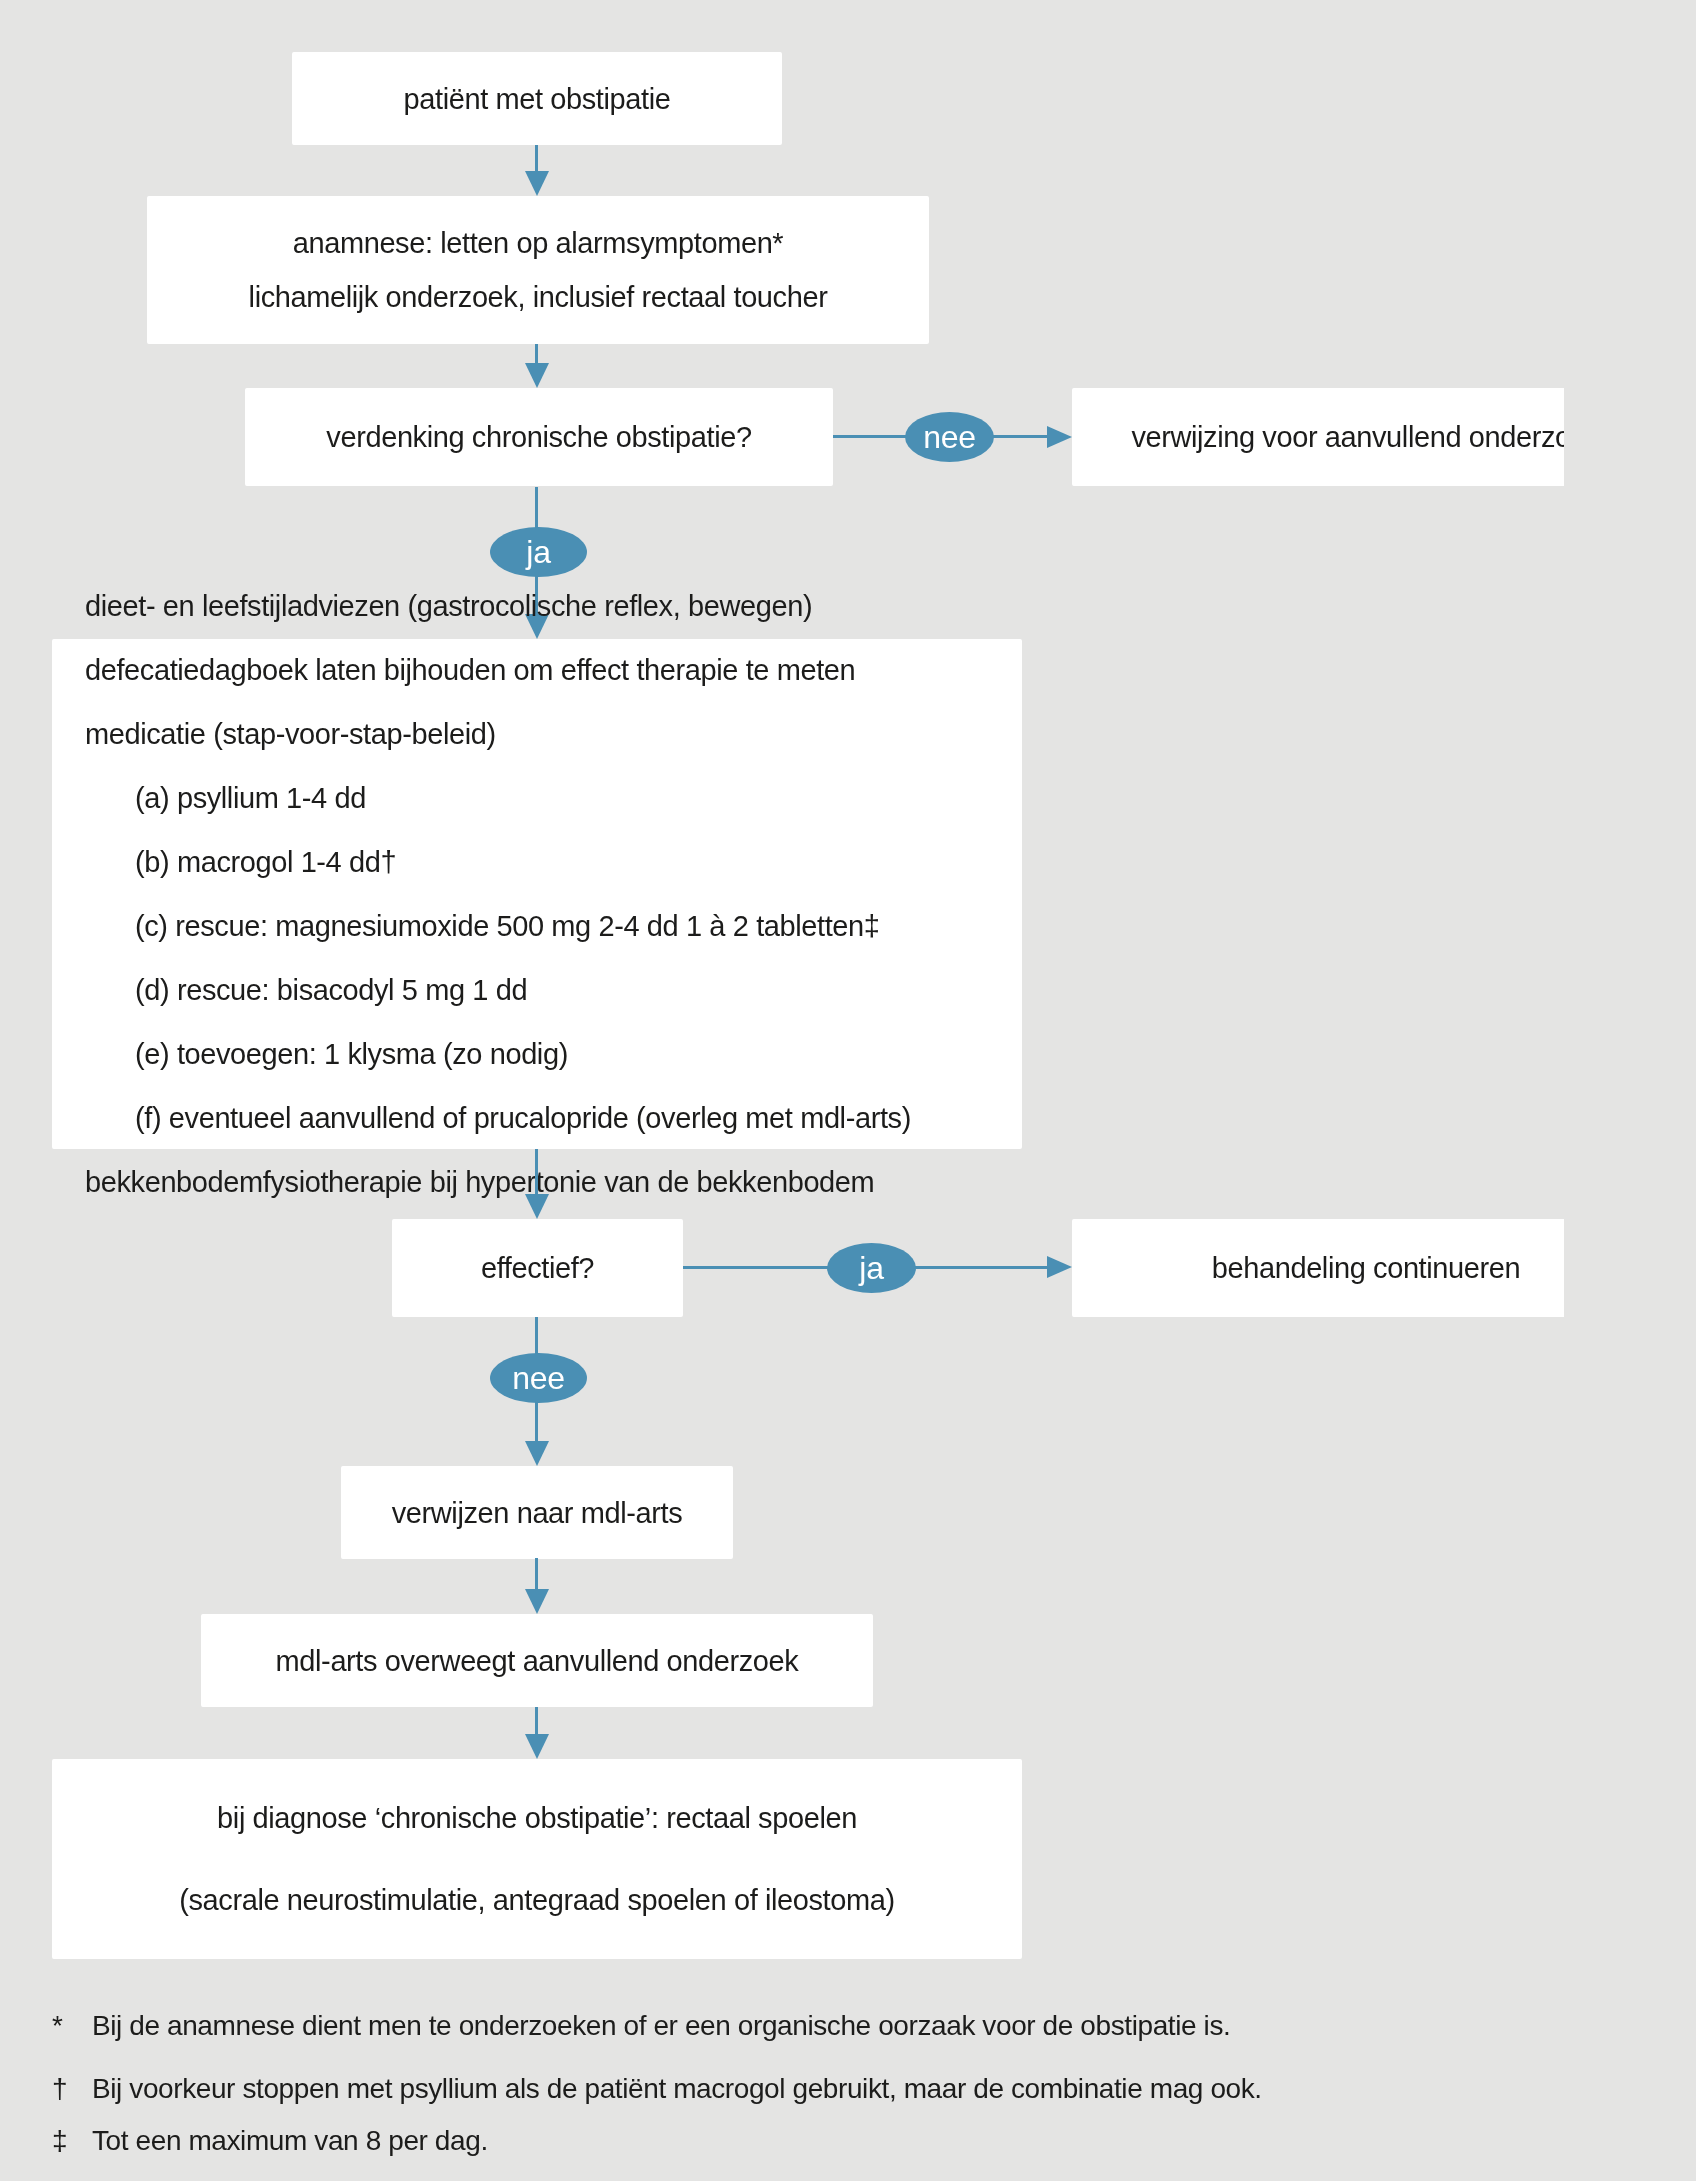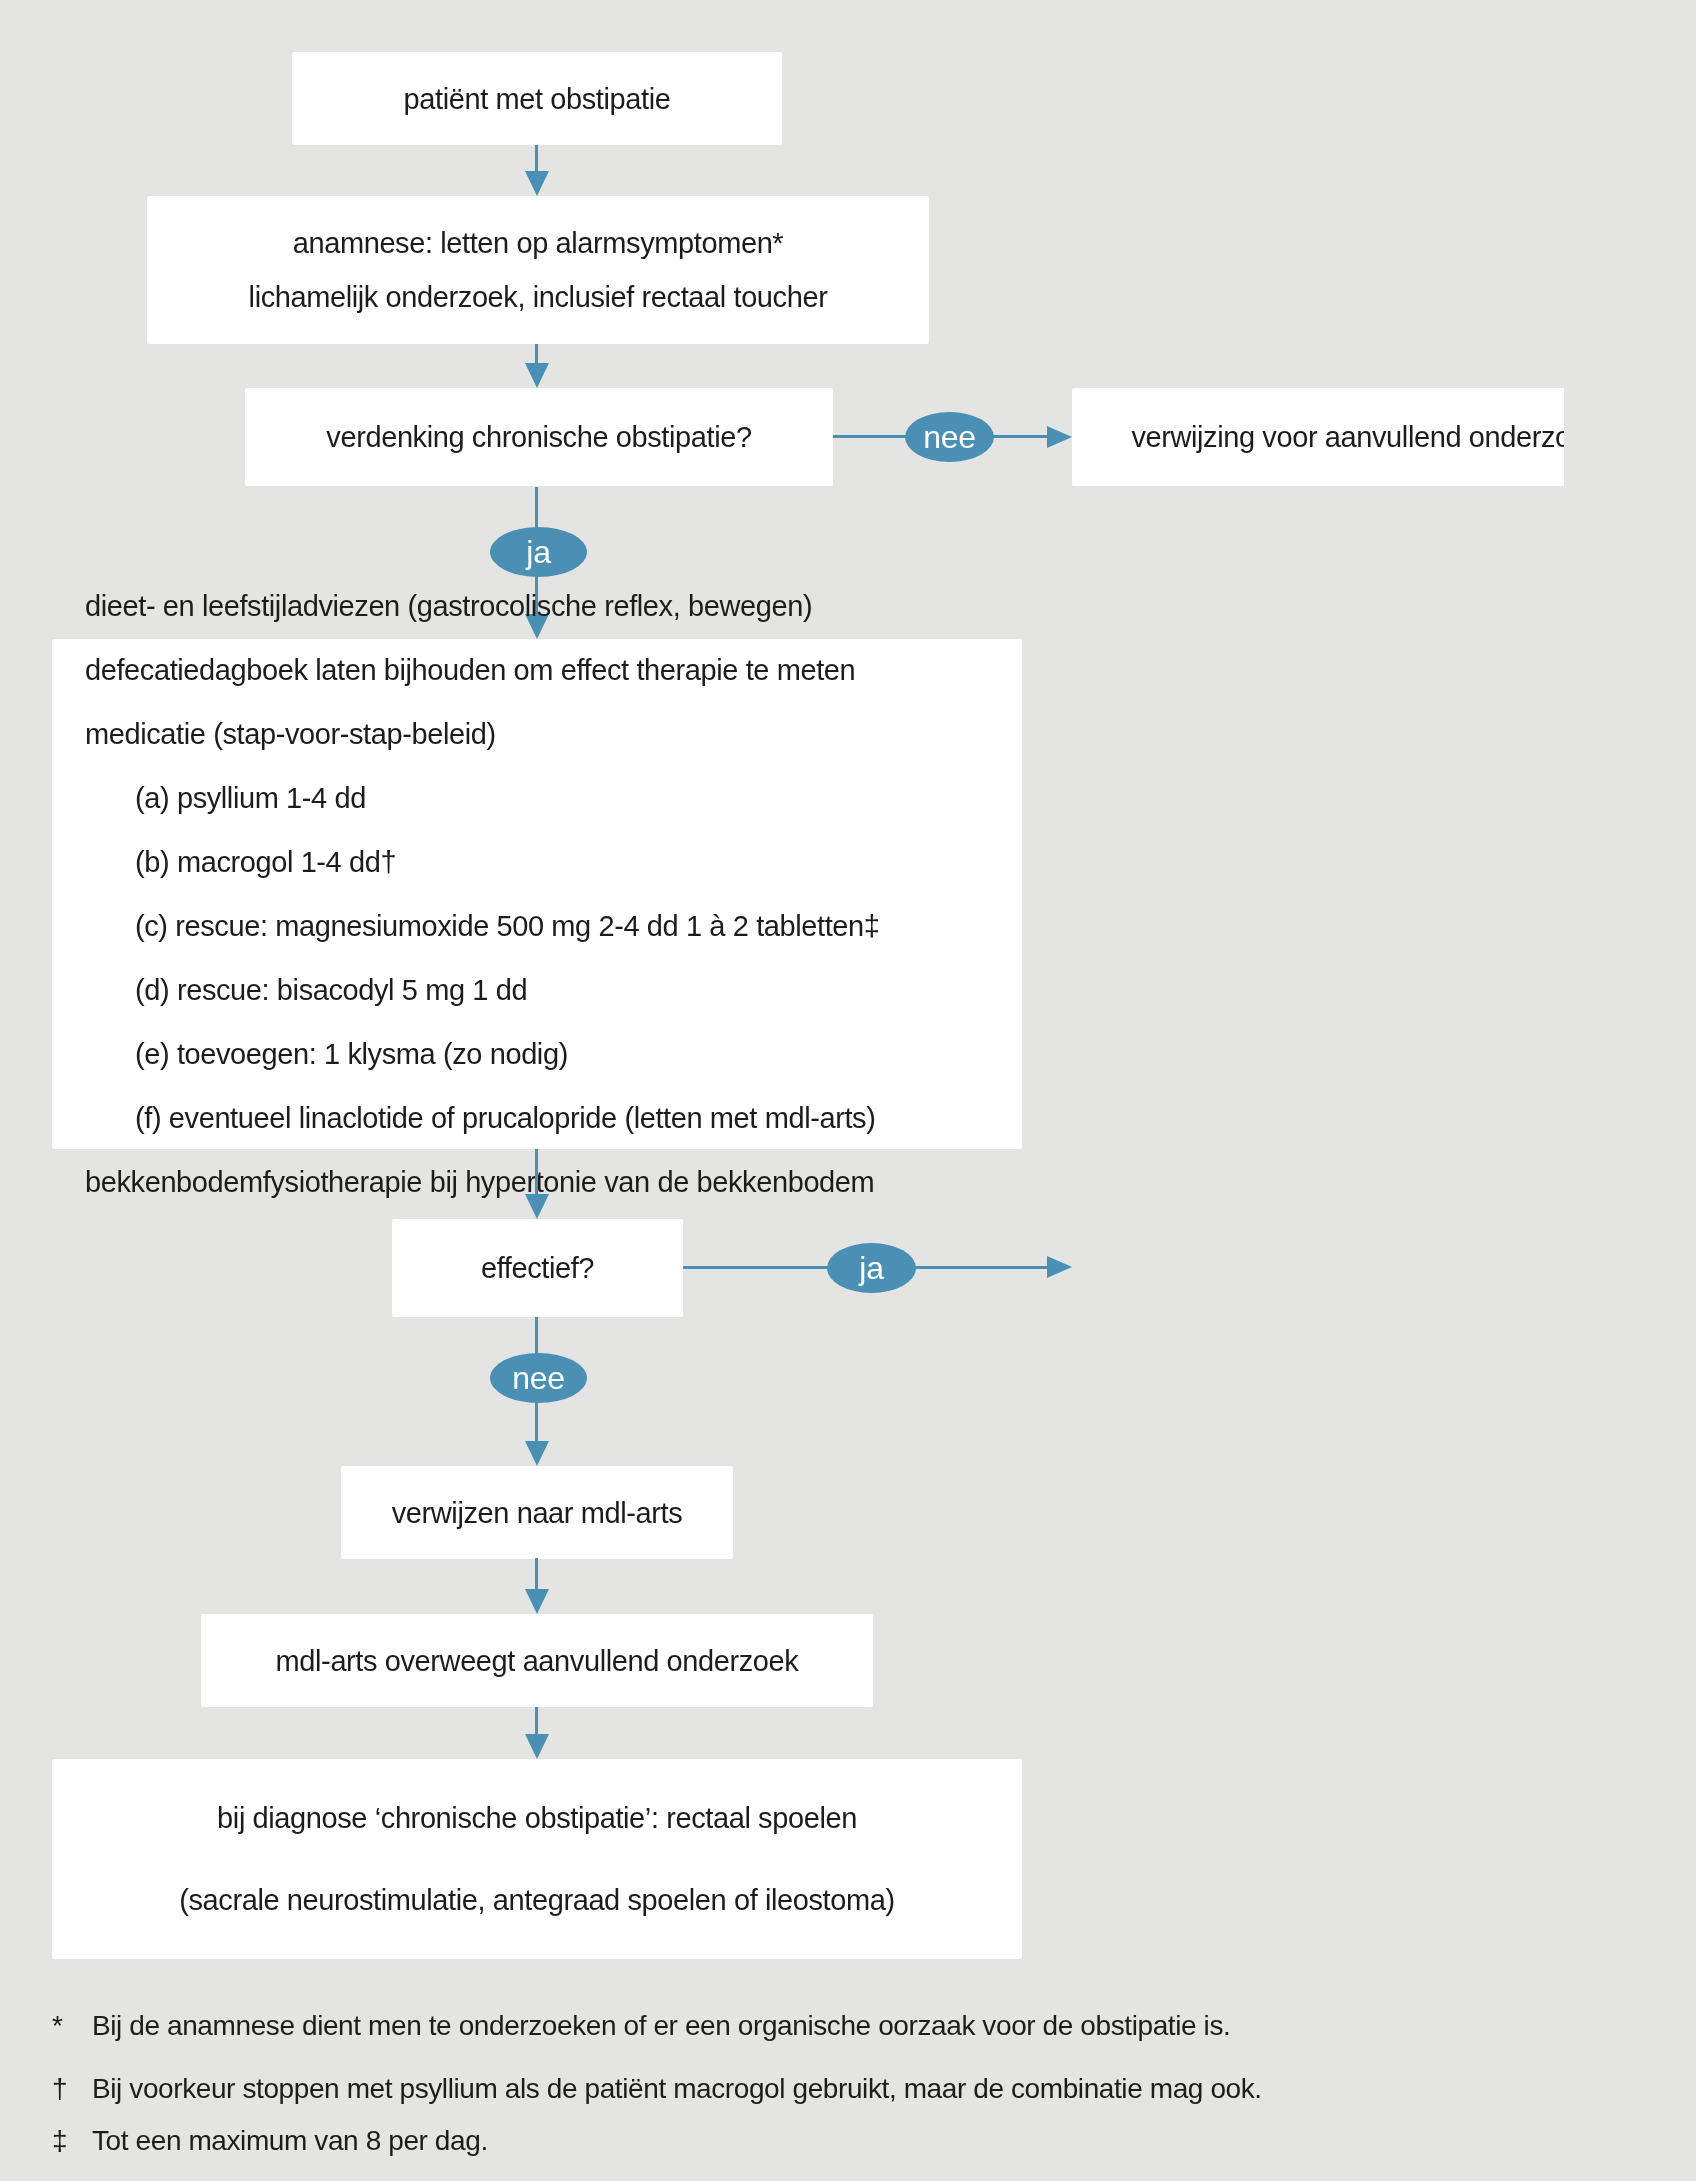--- a/index.html
+++ b/index.html
@@ -109,41 +109,44 @@
 
   <div class="box left" style="left:52px;top:639px;width:970px;height:510px;line-height:48px;padding:13.5px 19.3px 13.5px 33px;box-sizing:border-box;">
     <span class="plan-line">dieet- en leefstijladviezen (gastrocolische reflex, bewegen)</span>
     <span class="plan-line">defecatiedagboek laten bijhouden om effect therapie te meten</span>
     <span class="plan-line">medicatie (stap-voor-stap-beleid)</span>
     <span class="plan-line indent">(a) psyllium 1-4 dd</span>
     <span class="plan-line indent">(b) macrogol 1-4 dd†</span>
     <span class="plan-line indent">(c) rescue: magnesiumoxide 500 mg 2-4 dd 1 à 2 tabletten‡</span>
     <span class="plan-line indent">(d) rescue: bisacodyl 5 mg 1 dd</span>
     <span class="plan-line indent">(e) toevoegen: 1 klysma (zo nodig)</span>
-    <span class="plan-line indent">(f) eventueel linaclotide of prucalopride (letten met mdl-arts)</span>
+    <span class="plan-line indent">(f) eventueel aanvullend of prucalopride (overleg met mdl-arts)</span>
     <span class="plan-line">bekkenbodemfysiotherapie bij hypertonie van de bekkenbodem</span>
   </div>
 
   <div>
     <div class="vline" style="left:535px;top:1149px;height:46px;"></div>
     <div class="head-down" style="left:525px;top:1194px;"></div>
   </div>
 
   <div class="box" style="left:392px;top:1219px;width:291px;height:98px;">
     <span>effectief?</span>
   </div>
 
   <div>
     <div class="hline" style="left:683px;top:1266px;width:365px;"></div>
     <div class="head-right" style="left:1047px;top:1256px;"></div>
     <div class="pill" style="left:827px;top:1243px;width:89px;height:50px;">
       <span>ja</span>
     </div>
   </div>
 
+  <div class="box" style="left:1072px;top:1219px;width:588px;height:98px;">
+    <span>behandeling continueren</span>
+  </div>
 
   <div>
     <div class="vline" style="left:535px;top:1317px;height:126px;"></div>
     <div class="pill" style="left:490px;top:1353px;width:97px;height:50px;">
       <span>nee</span>
     </div>
     <div class="head-down" style="left:525px;top:1441px;"></div>
   </div>
 
   <div class="box" style="left:341px;top:1466px;width:392px;height:93px;">

